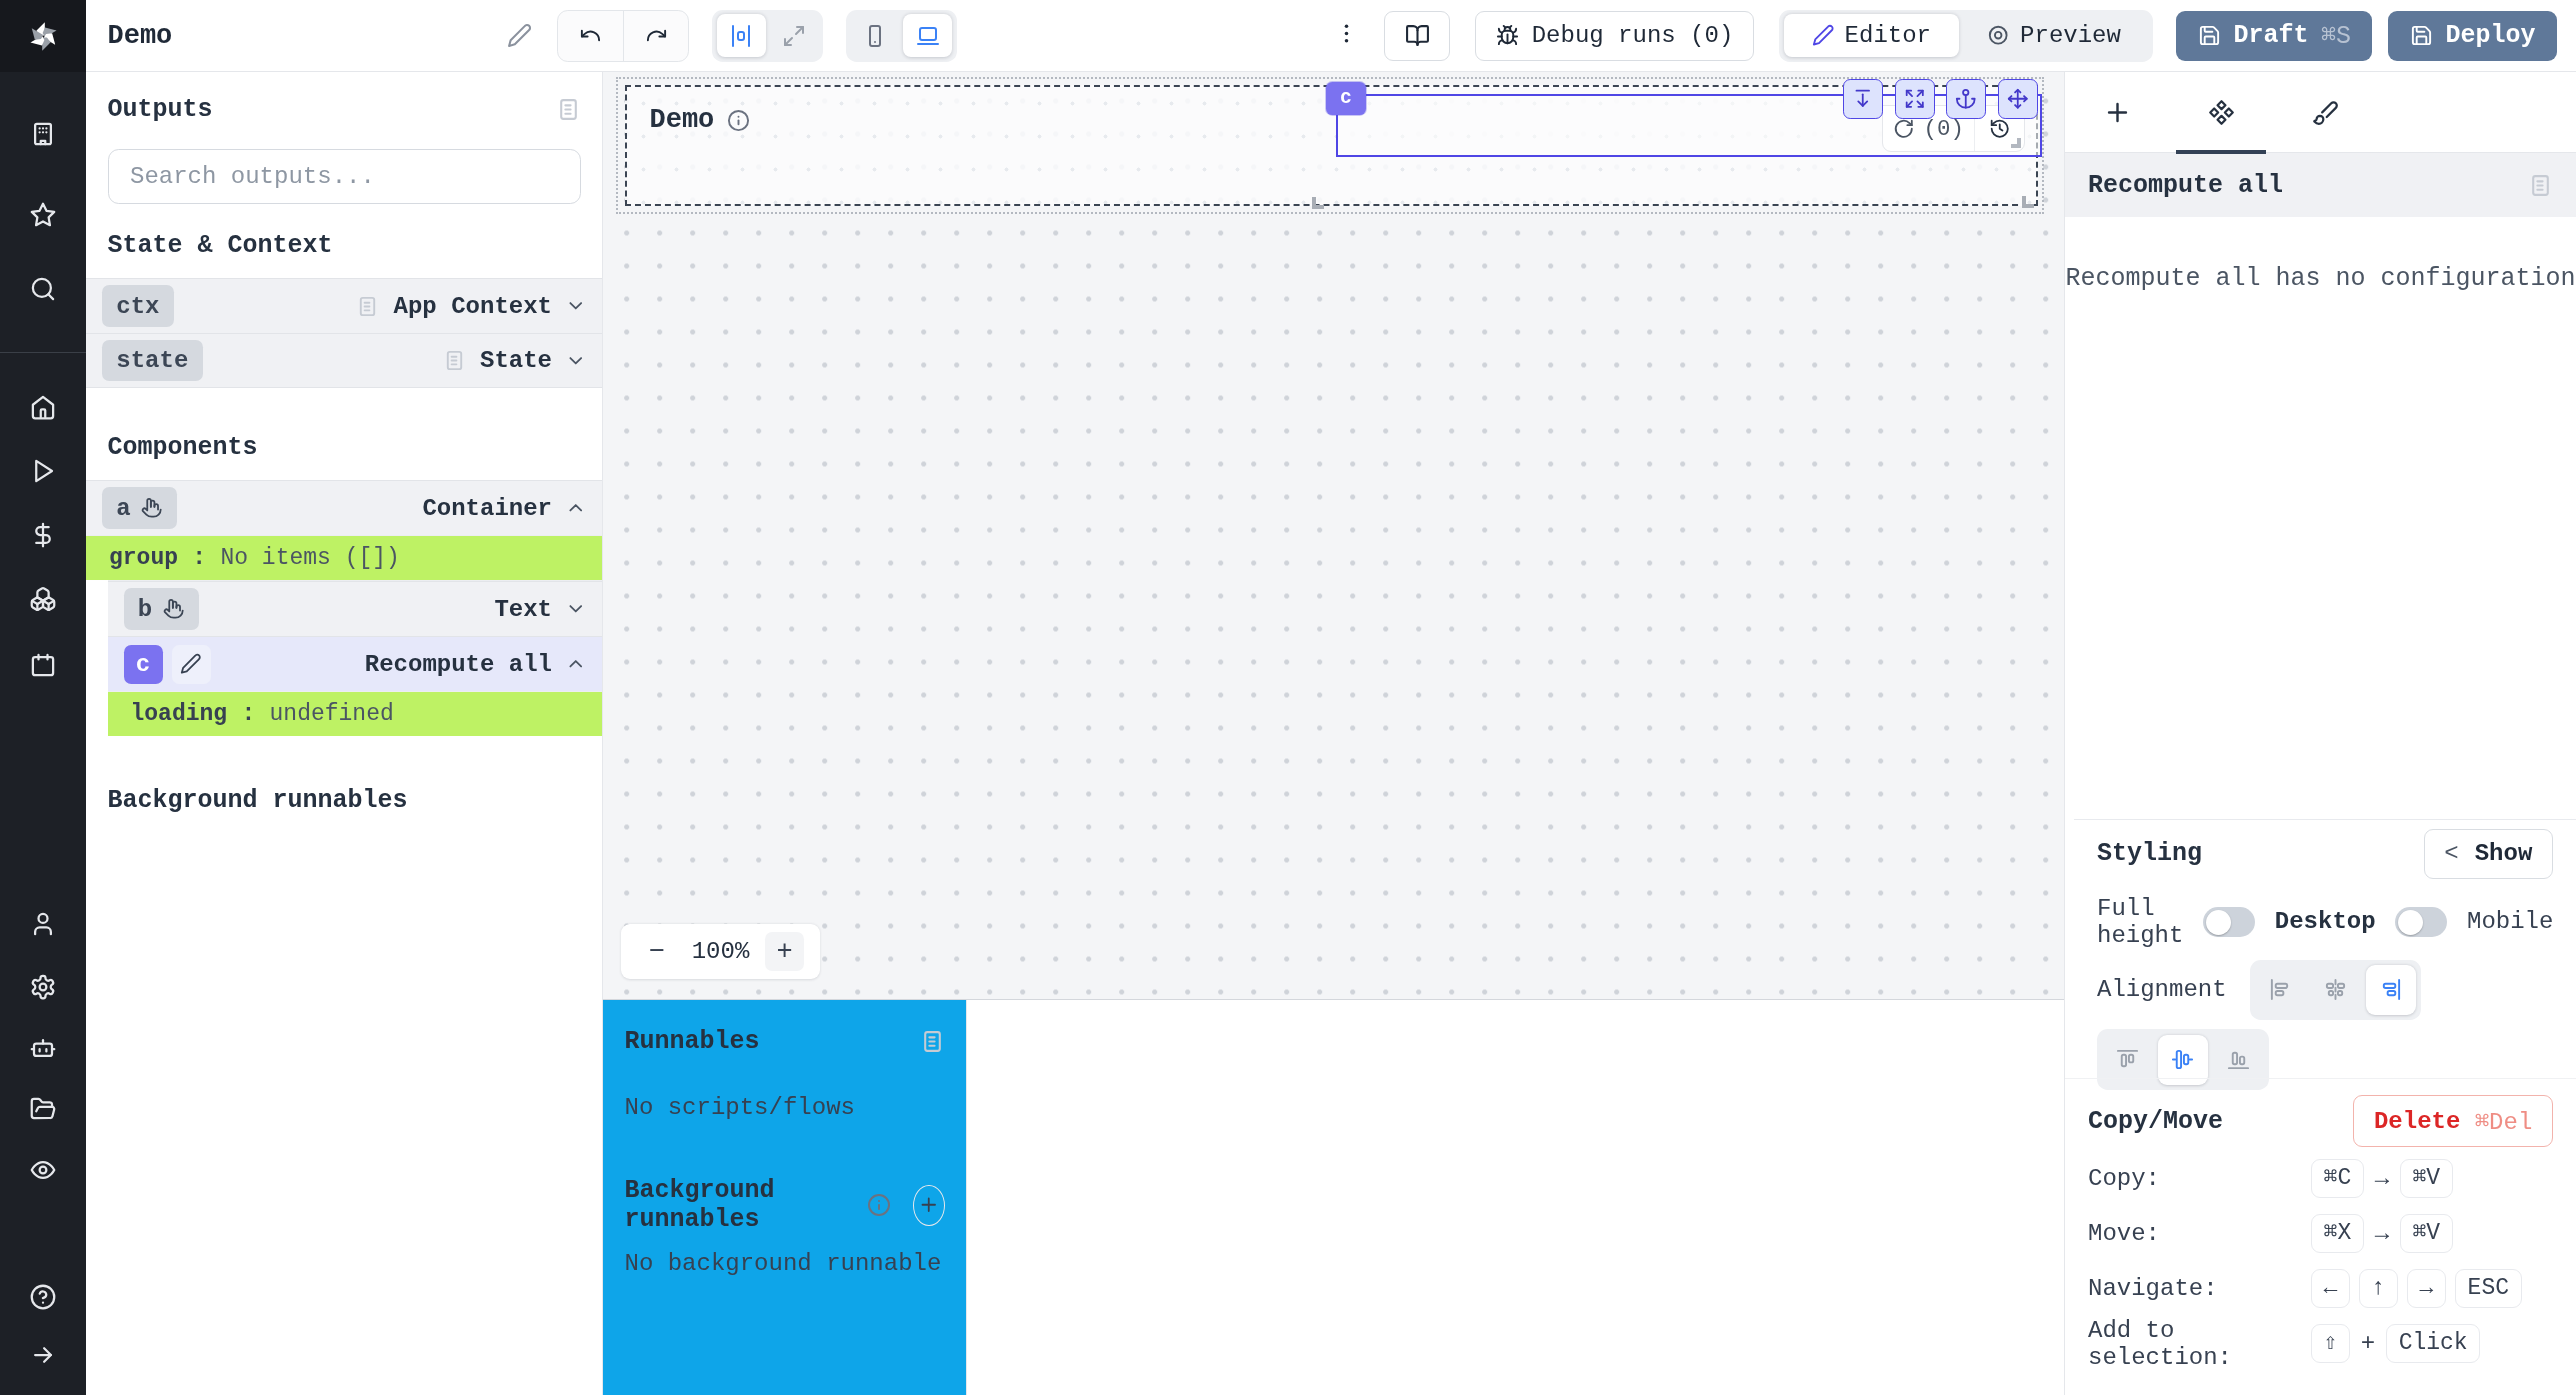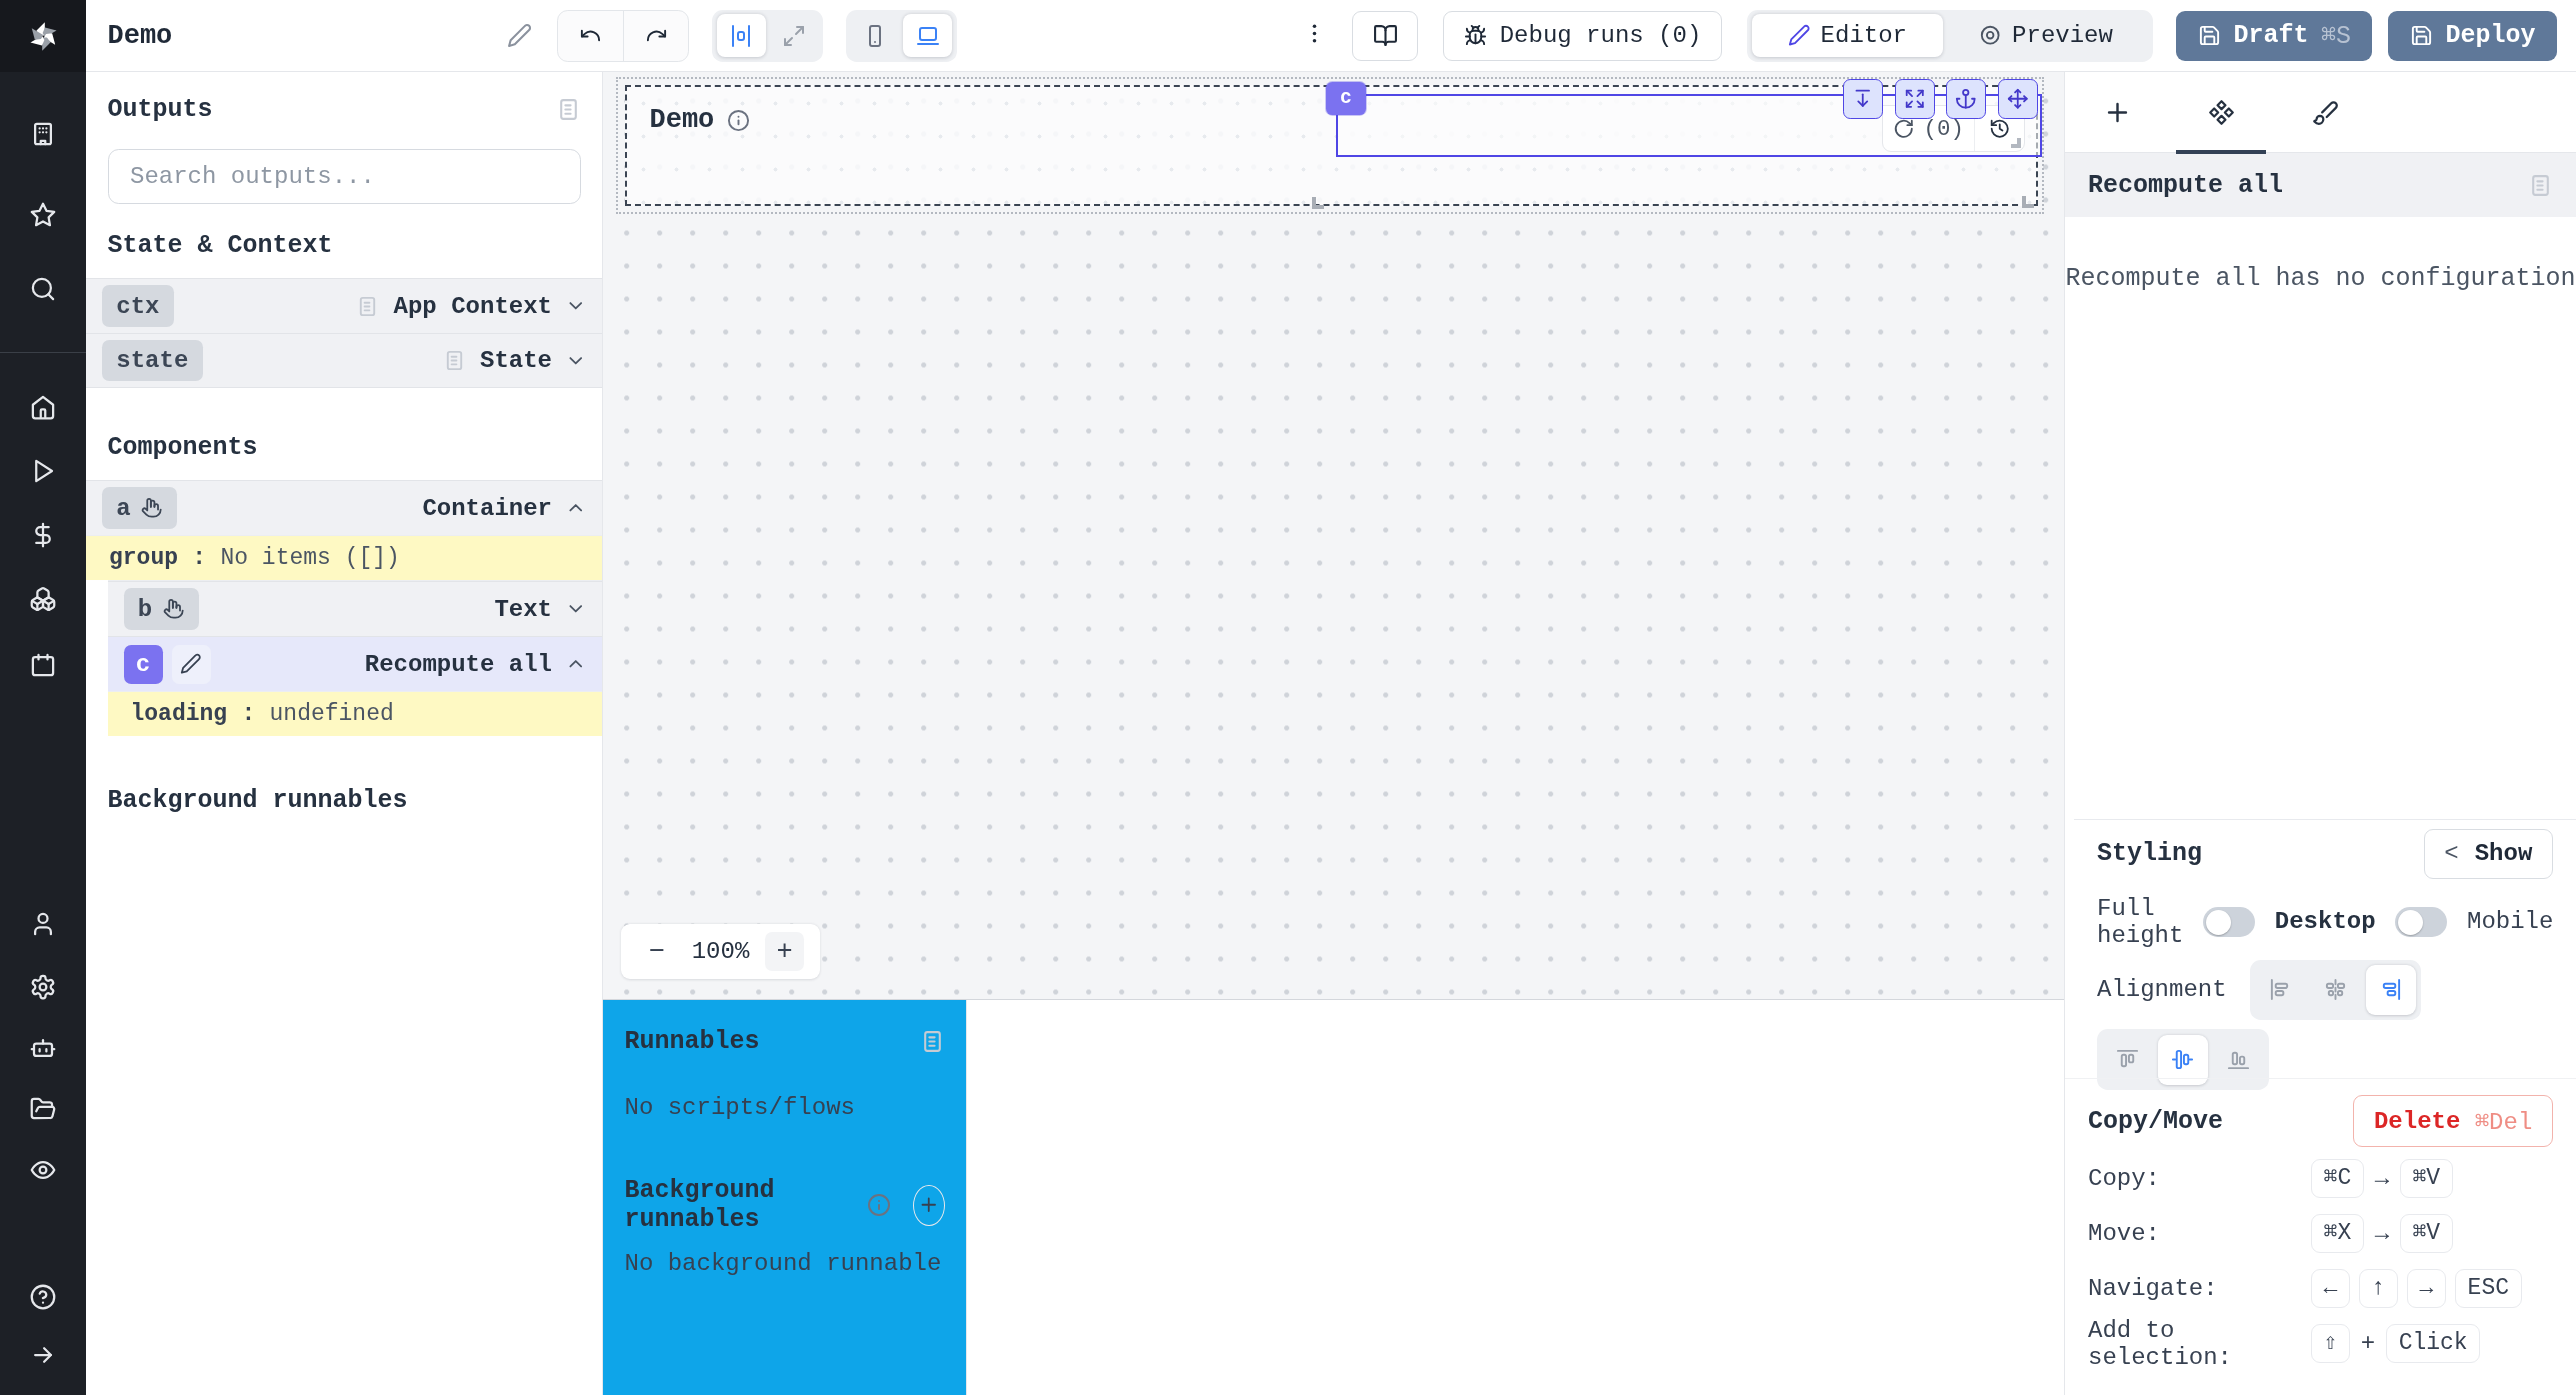--- a/index.html
+++ b/index.html
@@ -23,21 +23,21 @@
   .btn-group { display:flex; align-items:center; border:1.8px solid #e3e6ea; background:#fbfbfc; border-radius:10.7px; height:52px; margin-left:25px; overflow:hidden; }
   .btn-group .half { width:65px; height:100%; display:flex; align-items:center; justify-content:center; color:#1f2937; }
   .btn-group .half + .half { border-left:1.8px solid #e3e6ea; }
   .seg { display:flex; align-items:center; background:#eef0f3; border-radius:10.7px; padding:4.5px; height:52px; margin-left:23px; gap:3.6px; }
   .seg .seg-btn { height:43px; border-radius:8px; display:flex; align-items:center; justify-content:center; padding:0 12.5px; color:#9aa1ab; }
   .seg .seg-btn.active { background:#fff; box-shadow:0 0.9px 3.6px rgba(16,24,40,.18); }
   .tb-spacer { flex:1; }
   .kebab { color:#1f2937; margin-right:25px; }
   .tb-btn { height:50px; border:1.8px solid #d9dde2; border-radius:9px; background:#fff; display:flex; align-items:center; justify-content:center; padding:0 19.7px; gap:12.5px; font-size:24px; color:#1f2937; margin-right:25px; }
   .seg-text { background:#eef0f3; border-radius:10.7px; padding:4.5px; height:52px; display:flex; align-items:center; margin-right:23px; }
-  .seg-text .opt { height:43px; border-radius:8px; display:flex; align-items:center; gap:10.7px; padding:0 36px; font-size:24px; color:#1f2937; }
+  .seg-text .opt { height:43px; border-radius:8px; display:flex; align-items:center; gap:10.7px; padding:0 28px; font-size:24px; color:#1f2937; }
   .seg-text .opt.active { background:#fff; box-shadow:0 0.9px 3.6px rgba(16,24,40,.18); }
   .cta { height:50px; border-radius:9px; background:#5f7899; color:#fff; display:flex; align-items:center; gap:12.5px; padding:0 21.5px; font-size:25px; font-weight:bold; margin-left:0; margin-right:16px; }
   .cta .kbd-hint { color:#b7c2d2; font-weight:normal; }
   .cta:last-child { margin-right:0; }
 
   .content { flex:1; display:flex; min-height:0; }
 
   
   .lpanel { width:517px; flex:0 0 517px; background:#fff; border-right:0.9px solid #e5e7eb; overflow:hidden; }
   .lp-head { display:flex; align-items:center; justify-content:space-between; padding:23px 21.5px 0 21.5px; }
@@ -48,21 +48,21 @@
   .search-input::placeholder { color:#8e97a3; }
   .lp-sub { padding:27px 21.5px 0 21.5px; }
   .rows { margin-top:18px; }
   .orow { height:55px; background:#f0f1f4; display:flex; align-items:center; padding:0 16px; border-top:0.9px solid #e2e4e8; }
   .orow:last-child { border-bottom:0.9px solid #e2e4e8;justify-content:flex-end; }
   .badge { background:#d5d9df; border-radius:7.2px; padding:7.2px 14.3px; font-size:24px; font-weight:bold; color:#3c4655; display:flex; align-items:center; gap:10.7px; }
   .orow .grow { flex:1; }
   .orow .rname { font-size:24px; font-weight:bold; color:#263140; }
   .orow .chev { color:#4b5563; margin-left:12.5px; }
   .orow .doc-ic { margin-right:14.3px; }
-  .prow { height:45px; display:flex; align-items:center; padding:0 23px; gap:14.3px; background:#fef9c3; font-size:23px; border-top:0.9px solid #eceef1; }
+  .prow { height:45px; display:flex; align-items:center; padding:0 23px; gap:14.3px; background:#bef264; font-size:23px; border-top:0.9px solid #eceef1; }
   .prow .pkey { font-weight:bold; color:#374151; }
   .prow .psep { font-weight:bold; color:#374151; }
   .prow .pval { color:#4b5563; }
   .nest { margin-left:21.5px; border-top:0.9px solid #eceef1; }
   .orow.sel { background:#e6e8fa; }
   .badge.comp-c-badge { background:#7b72f0; color:#fff; width:39px; height:39px; justify-content:center; padding:0; font-weight:bold; }
   .tile { width:39px; height:39px; background:#eef0fb; border-radius:7.2px; display:flex; align-items:center; justify-content:center; color:#374151; margin-left:9px; }
   .lp-bg-title { padding:50px 21.5px 0 21.5px; }
 
   

